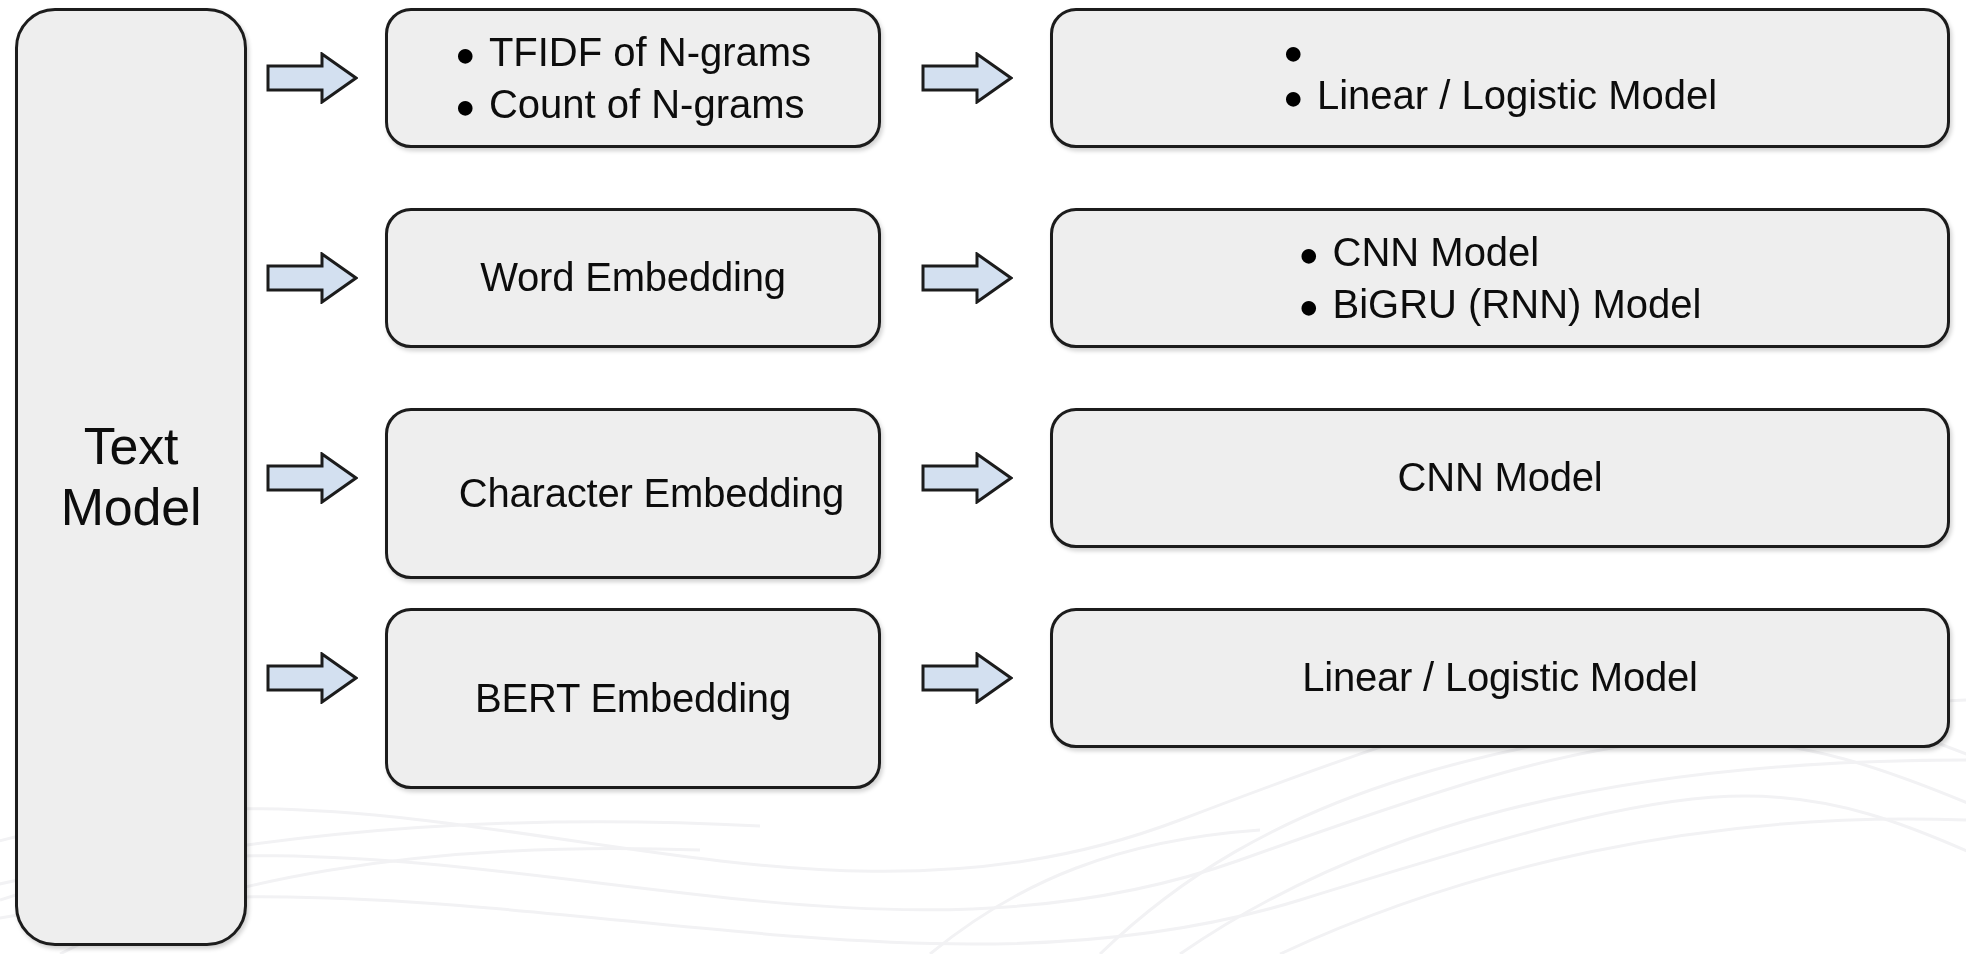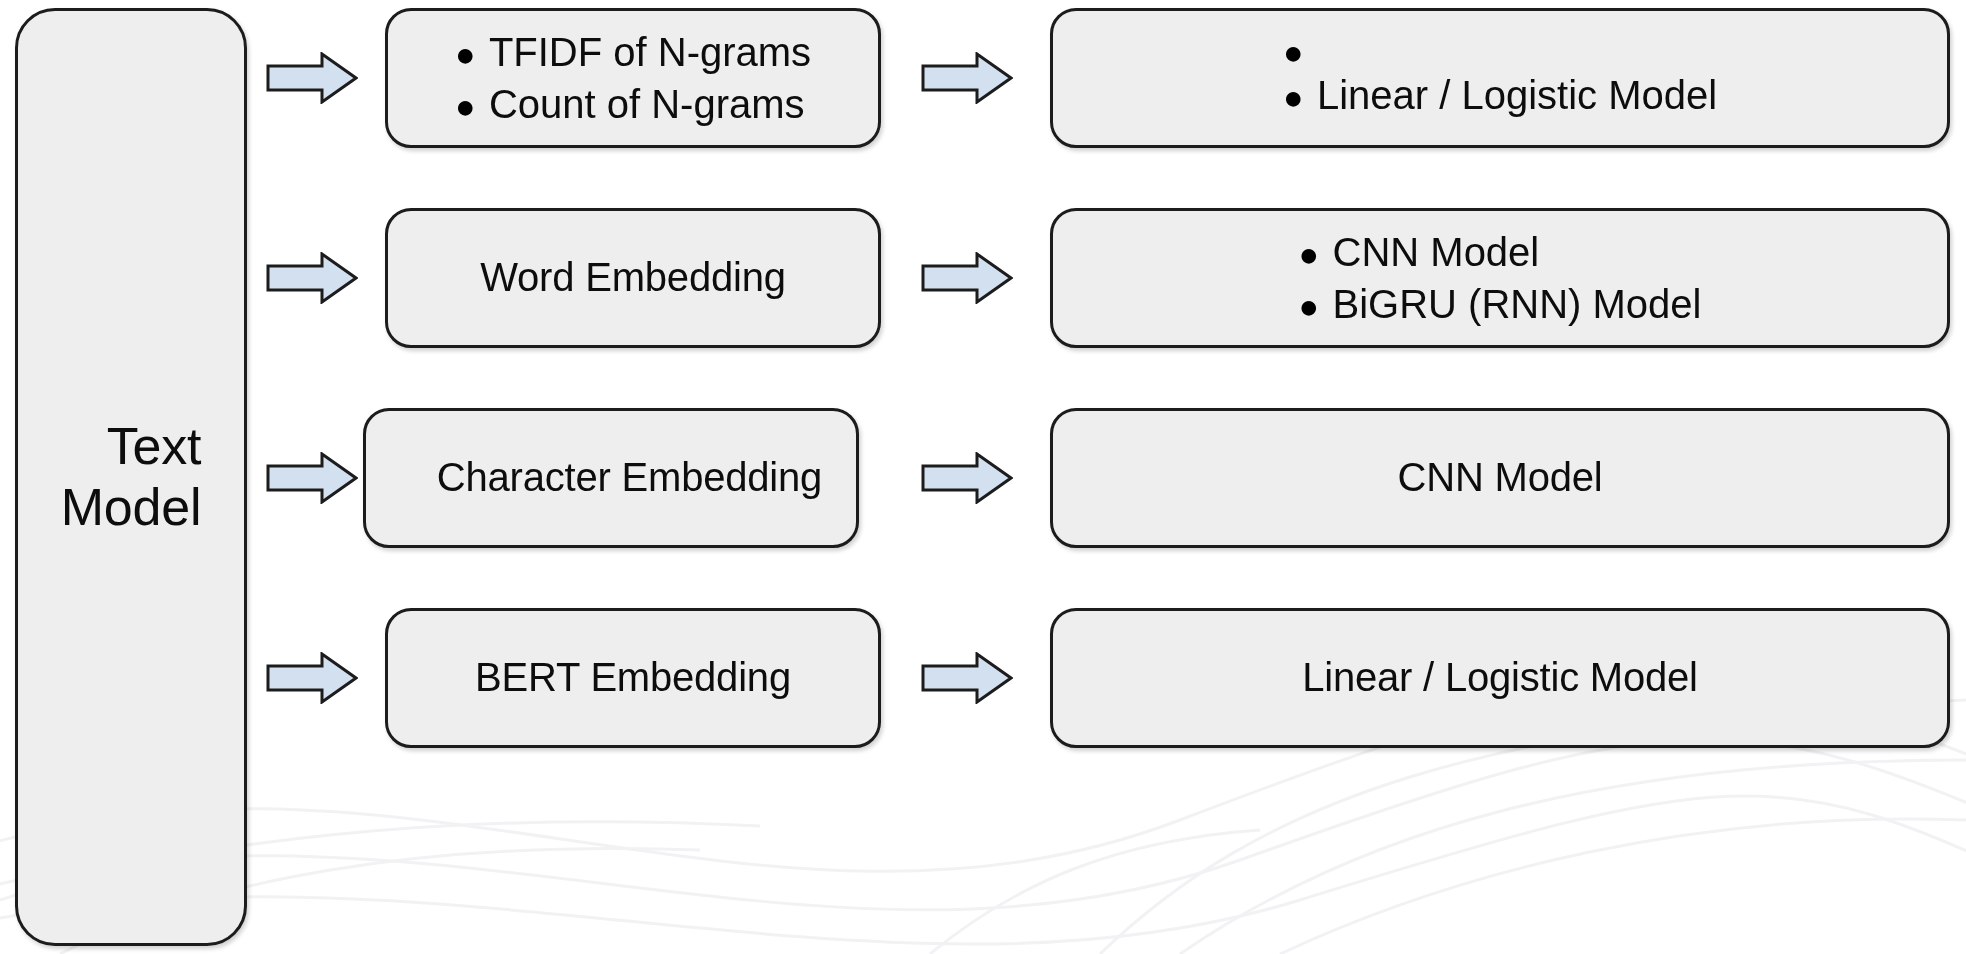--- a/index.html
+++ b/index.html
@@ -31,21 +31,21 @@
     border: 3px solid #1c1c1c;
     border-radius: 26px;
     display: flex;
     flex-direction: column;
     justify-content: center;
     box-shadow: 2px 3px 4px rgba(0,0,0,0.18);
     z-index: 2;
   }
   .node-center {
     align-items: center;
-    text-align: right;
+    text-align: center;
   }
   .node-label {
     font-size: 40px;
     color: #0d0d0d;
     line-height: 1.18;
     letter-spacing: -0.2px;
   }
   #source-node {
     left: 15px;
     top: 8px;
@@ -167,37 +167,37 @@
             <span class="bullet-dot">●</span>
             <span class="bullet-text">BiGRU (RNN) Model</span>
           </li>
         </ul>
       </div>
       <div class="arrow" style="left: 266px; top: 452px; width: 92px; height: 52px;">
         <svg width="92" height="52" viewBox="0 0 92 52">
           <polygon points="2,14 56,14 56,2 90,26 56,50 56,38 2,38" fill="#d3e0f0" stroke="#1c1c1c" stroke-width="3" stroke-linejoin="miter"></polygon>
         </svg>
       </div>
-      <div class="node node-center" style="left: 363px; top: 408px; width: 496px; height: 140px; padding-left: 37px;">
+      <div class="node node-center" style="left: 385px; top: 408px; width: 496px; height: 171px; padding-left: 37px;">
         <div class="node-label">Character Embedding</div>
       </div>
       <div class="arrow" style="left: 921px; top: 452px; width: 92px; height: 52px;">
         <svg width="92" height="52" viewBox="0 0 92 52">
           <polygon points="2,14 56,14 56,2 90,26 56,50 56,38 2,38" fill="#d3e0f0" stroke="#1c1c1c" stroke-width="3" stroke-linejoin="miter"></polygon>
         </svg>
       </div>
       <div class="node node-center" style="left: 1050px; top: 408px; width: 900px; height: 140px;">
         <div class="node-label">CNN Model</div>
       </div>
       <div class="arrow" style="left: 266px; top: 652px; width: 92px; height: 52px;">
         <svg width="92" height="52" viewBox="0 0 92 52">
           <polygon points="2,14 56,14 56,2 90,26 56,50 56,38 2,38" fill="#d3e0f0" stroke="#1c1c1c" stroke-width="3" stroke-linejoin="miter"></polygon>
         </svg>
       </div>
-      <div class="node node-center" style="left: 385px; top: 608px; width: 496px; height: 140px;">
+      <div class="node node-center" style="left: 385px; top: 608px; width: 496px; height: 181px;">
         <div class="node-label">BERT Embedding</div>
       </div>
       <div class="arrow" style="left: 921px; top: 652px; width: 92px; height: 52px;">
         <svg width="92" height="52" viewBox="0 0 92 52">
           <polygon points="2,14 56,14 56,2 90,26 56,50 56,38 2,38" fill="#d3e0f0" stroke="#1c1c1c" stroke-width="3" stroke-linejoin="miter"></polygon>
         </svg>
       </div>
       <div class="node node-center" style="left: 1050px; top: 608px; width: 900px; height: 140px;">
         <div class="node-label">Linear / Logistic Model</div>
       </div>

